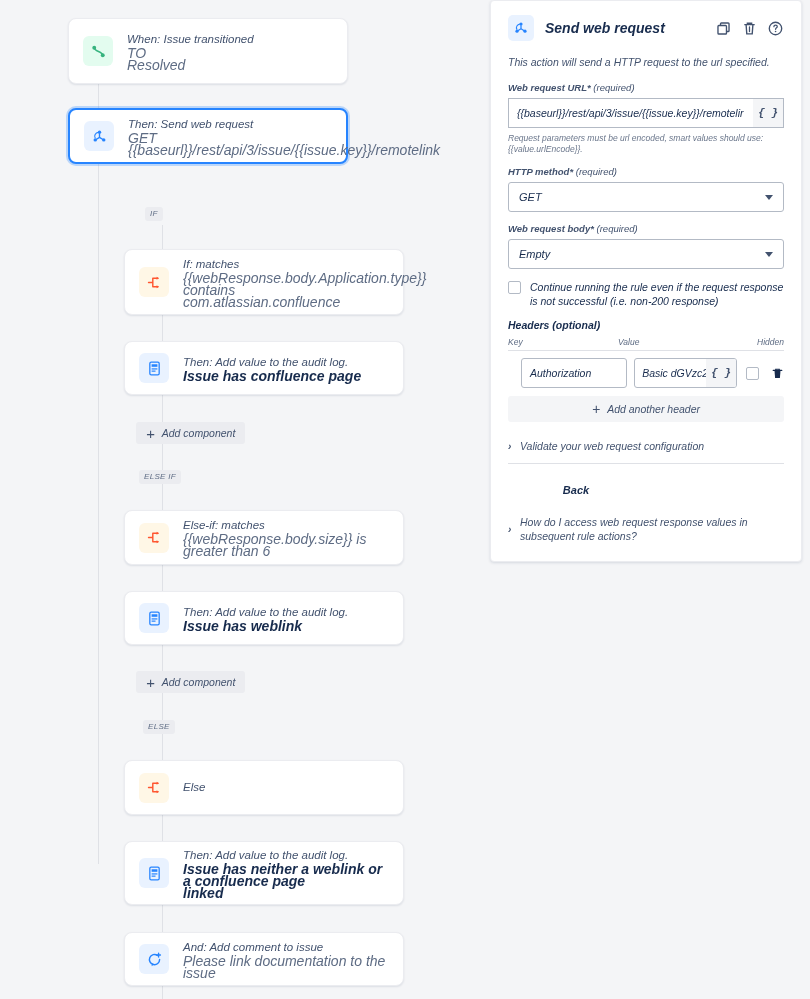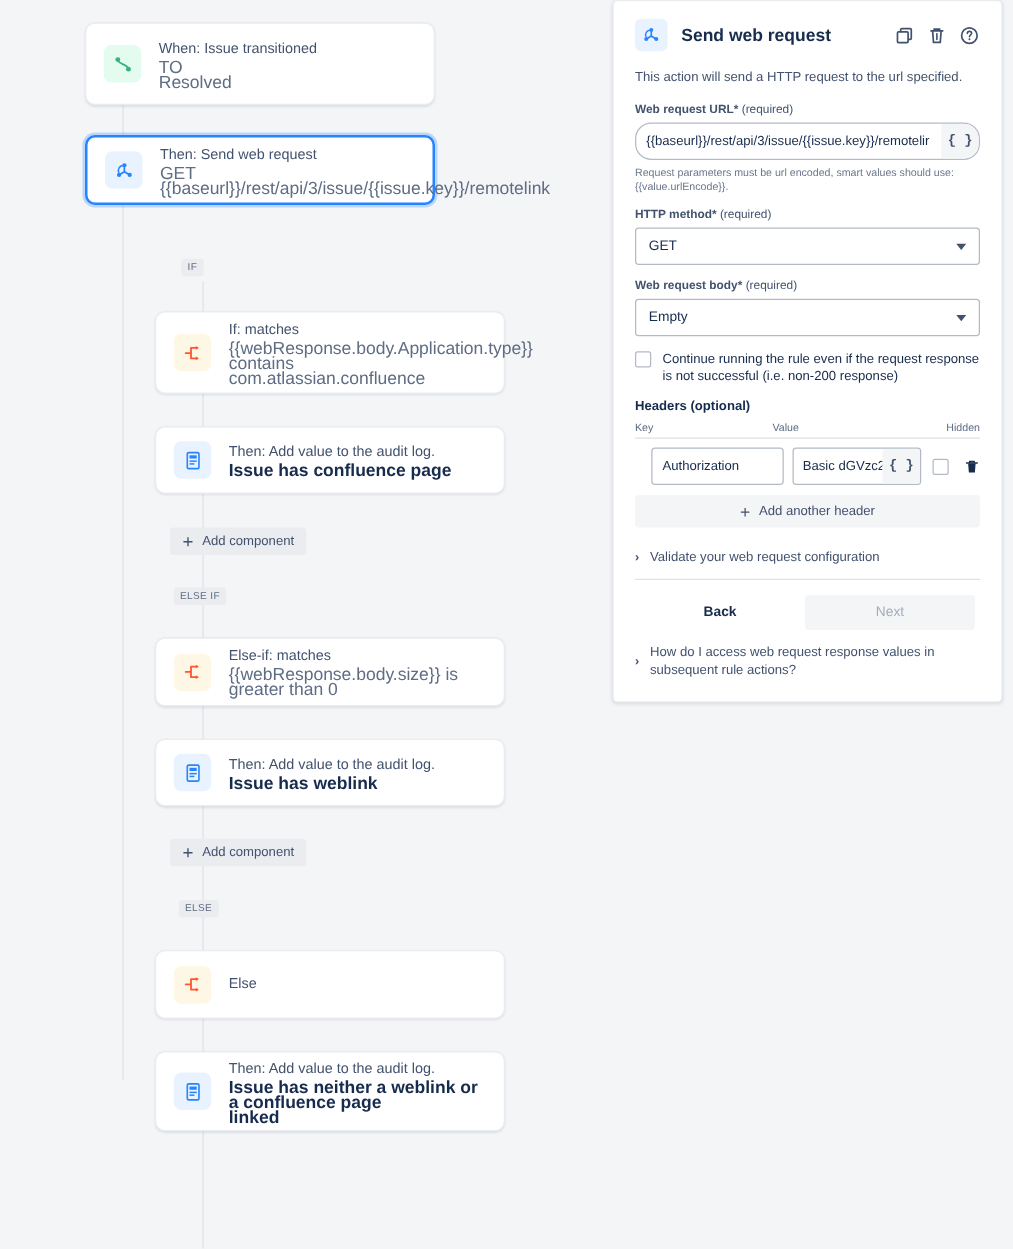--- a/index.html
+++ b/index.html
@@ -4,21 +4,21 @@
 <style>
   * { box-sizing: border-box; }
   html, body {
     margin: 0; padding: 0;
     width: 810px; height: 999px;
     background: #f4f5f7;
     font-family: "Liberation Sans", sans-serif;
     color: #172b4d;
     overflow: hidden;
   }
-  .app { position: relative; width: 810px; height: 999px; display: flex; }
+  .app { position: relative; width: 810px; height: 999px; display: flex; font-style: italic; }
 
   
   .canvas {
     position: relative;
     width: 490px; height: 999px;
     background: #f4f5f7;
     overflow: hidden;
   }
   .flow { position: absolute; left: 0; top: 0; width: 490px; height: 999px; }
 
@@ -145,21 +145,21 @@
     margin-bottom: 4px;
     line-height: 12px;
   }
   .field-label .req { color: #42526e; font-weight: bold; }
   .field-label .opt { font-weight: normal; }
 
   .input {
     width: 100%;
     height: 30px;
     border: 1px solid #b3bac5;
-    border-radius: 13px;
+    border-radius: 0;
     background: #fff;
     display: flex; align-items: center;
     font-size: 10.5px;
     color: #172b4d;
     padding: 0;
     overflow: hidden;
   }
   .input .txt {
     flex: 1;
     padding: 0 8px;
@@ -470,21 +470,21 @@
       <div class="card" style="left:124px; top:510px; width:280px; height:55px;">
         <div class="card-icon ic-amber">
           <svg width="17" height="17" viewBox="0 0 20 20" fill="none">
             <path d="M3 10 H8 M8 10 V5 H14 M8 10 V15 H14" stroke="#ff5630" stroke-width="1.7" fill="none" stroke-linecap="round" stroke-linejoin="round"></path>
             <path d="M12.5 3.2 L15.2 5 L12.5 6.8 Z" fill="#ff5630"></path>
             <path d="M12.5 13.2 L15.2 15 L12.5 16.8 Z" fill="#ff5630"></path>
           </svg>
         </div>
         <div class="card-text">
           <div class="card-title">Else-if: matches</div>
-          <div class="card-sub">{{webResponse.body.size}} is greater than 0</div>
+          <div class="card-sub">{{webResponse.body.size}} is greater than 6</div>
         </div>
       </div>
 
       <div class="card" style="left:124px; top:591px; width:280px; height:54px;">
         <div class="card-icon ic-blue">
           <svg width="17" height="17" viewBox="0 0 20 20" fill="none">
             <rect x="4.5" y="2.5" width="11" height="15" rx="1.6" stroke="#2684ff" stroke-width="1.5"></rect>
             <rect x="6.6" y="5" width="6.8" height="3" fill="#2684ff"></rect>
             <rect x="6.6" y="9.8" width="6.8" height="1.4" fill="#2684ff"></rect>
             <rect x="6.6" y="12.4" width="4.6" height="1.4" fill="#2684ff"></rect>
@@ -525,20 +525,33 @@
             <rect x="6.6" y="12.4" width="4.6" height="1.4" fill="#2684ff"></rect>
           </svg>
         </div>
         <div class="card-text">
           <div class="card-title">Then: Add value to the audit log.</div>
           <div class="card-sub strong">Issue has neither a weblink or a confluence page</div>
           <div class="card-sub strong">linked</div>
         </div>
       </div>
 
+      <div class="card" style="left:124px; top:932px; width:280px; height:54px;">
+        <div class="card-icon ic-blue">
+          <svg width="17" height="17" viewBox="0 0 20 20" fill="none">
+            <path d="M16 10 A6 6 0 1 1 13.5 5.2" stroke="#2684ff" stroke-width="1.7" fill="none" stroke-linecap="round"></path>
+            <path d="M10 15.5 L6.5 18 L7.2 14.6 Z" fill="#2684ff"></path>
+            <path d="M14.8 2.5 V7 M12.6 4.75 H17" stroke="#2684ff" stroke-width="1.6" stroke-linecap="round"></path>
+          </svg>
+        </div>
+        <div class="card-text">
+          <div class="card-title">And: Add comment to issue</div>
+          <div class="card-sub">Please link documentation to the issue</div>
+        </div>
+      </div>
 
     </div>
   </div>
 
   <div class="panel-wrap">
     <div class="panel">
 
       <div class="panel-header">
         <div class="panel-icon">
           <svg width="16" height="16" viewBox="0 0 20 20" fill="none">
@@ -637,21 +650,20 @@
       </div>
 
       <div class="expander">
         <span class="arr">›</span>
         <span>Validate your web request configuration</span>
       </div>
       <div class="divider"></div>
 
       <div class="btn-row">
         <span class="btn-back">Back</span>
-        <span class="btn-next">Next</span>
       </div>
 
       <div class="faq">
         <span class="arr">›</span>
         <span class="t">How do I access web request response values in subsequent rule actions?</span>
       </div>
 
     </div>
   </div>
 

